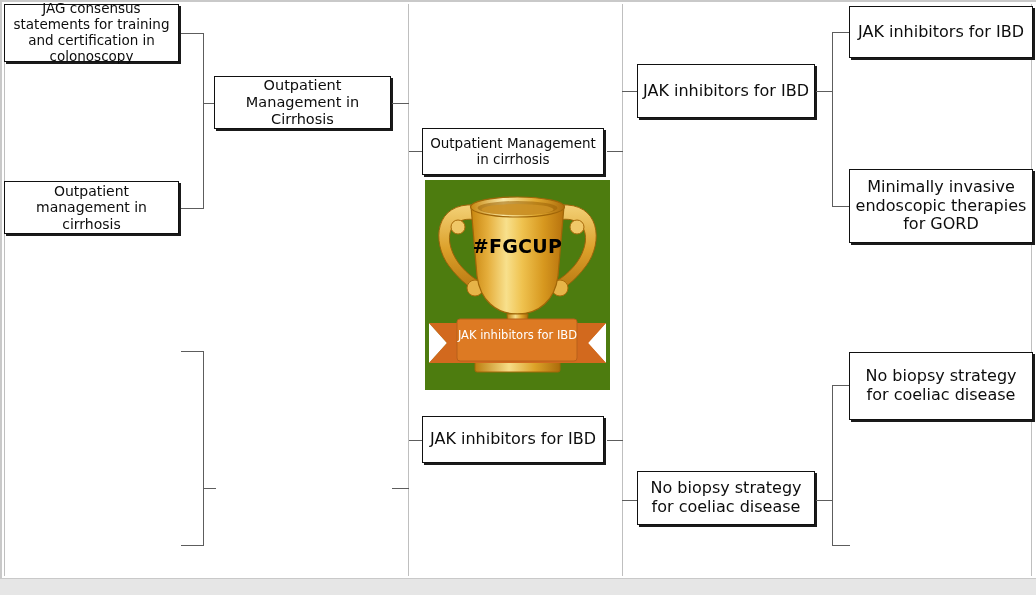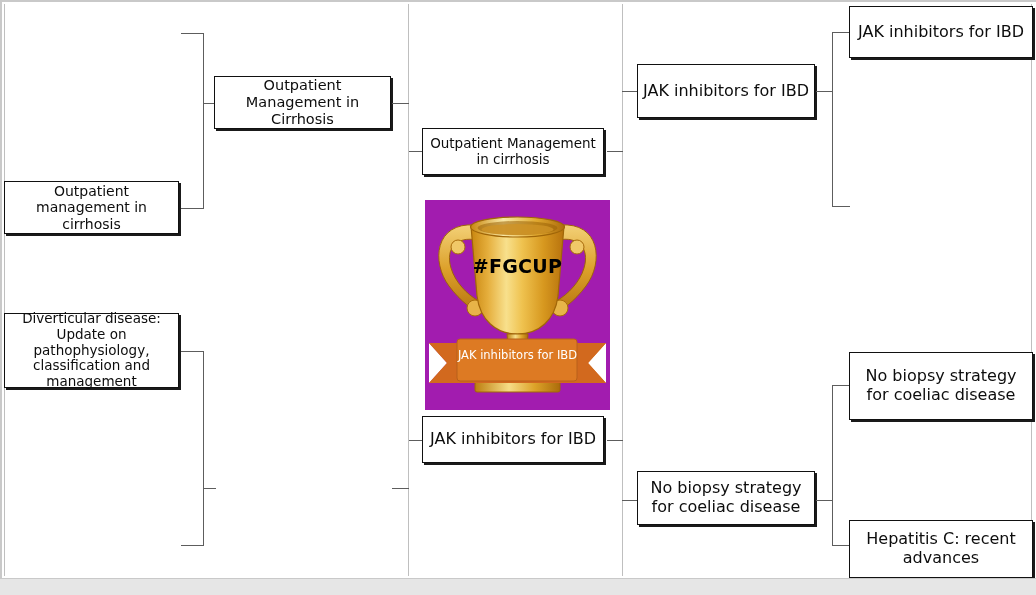--- a/index.html
+++ b/index.html
@@ -60,24 +60,24 @@
   .conn.v { width: 1px; }
   .spine {
     position: absolute;
     background: #bfbfbf;
     width: 1px;
   }
   
   #trophy-card {
     position: absolute;
     left: 425px;
-    top: 200px;
+    top: 180px;
     width: 185px;
     height: 210px;
-    background: #a21caf;
+    background: #4d7c0f;
     overflow: hidden;
   }
   #trophy-svg { display: block; width: 185px; height: 210px; }
   #cup-label {
     position: absolute;
     left: 0;
     top: 55px;
     width: 185px;
     text-align: center;
     font-weight: bold;
@@ -101,25 +101,25 @@
 
 <div id="canvas">
 
   <div id="frame"></div>
 
   <div class="spine" style="left:408px; top:4px; height:572px;"></div>
   <div class="spine" style="left:622px; top:4px; height:572px;"></div>
   <div class="spine" style="left:4px; top:4px; height:572px;"></div>
   <div class="spine" style="left:1031px; top:4px; height:572px;"></div>
 
+  <div class="box" style="left:4px; top:4px; width:175px; height:58px; font-size:13.5px;">
+    <span>JAG consensus statements for training and certification in colonoscopy</span>
+  </div>
   <div class="box" style="left:4px; top:181px; width:175px; height:53px; font-size:14px;">
     <span>Outpatient management in cirrhosis</span>
-  </div>
-  <div class="box" style="left:4px; top:313px; width:175px; height:75px; font-size:13.5px;">
-    <span>Diverticular disease: Update on pathophysiology, classification and management</span>
   </div>
 
   <div class="conn h" style="left:181px; top:33px; width:23px;"></div>
   <div class="conn h" style="left:181px; top:208px; width:23px;"></div>
   <div class="conn v" style="left:203px; top:33px; height:176px;"></div>
   <div class="conn h" style="left:203px; top:103px; width:13px;"></div>
 
   <div class="conn h" style="left:181px; top:351px; width:23px;"></div>
   <div class="conn h" style="left:181px; top:545px; width:23px;"></div>
   <div class="conn v" style="left:203px; top:351px; height:195px;"></div>
@@ -218,22 +218,22 @@
   <div class="conn h" style="left:832px; top:206px; width:18px;"></div>
 
   <div class="conn h" style="left:816px; top:500px; width:17px;"></div>
   <div class="conn v" style="left:832px; top:385px; height:161px;"></div>
   <div class="conn h" style="left:832px; top:385px; width:18px;"></div>
   <div class="conn h" style="left:832px; top:545px; width:18px;"></div>
 
   <div class="box" style="left:849px; top:6px; width:184px; height:52px; font-size:16px;">
     <span>JAK inhibitors for IBD</span>
   </div>
+  <div class="box" style="left:849px; top:169px; width:184px; height:74px; font-size:16px;">
+    <span>Minimally invasive endoscopic therapies for GORD</span>
+  </div>
   <div class="box" style="left:849px; top:352px; width:184px; height:68px; font-size:16px;">
     <span>No biopsy strategy for coeliac disease</span>
   </div>
-  <div class="box" style="left:849px; top:520px; width:184px; height:58px; font-size:16px;">
-    <span>Hepatitis C: recent advances</span>
-  </div>
 
   <div id="bottom-strip"></div>
 
 </div>
 
 </body></html>

